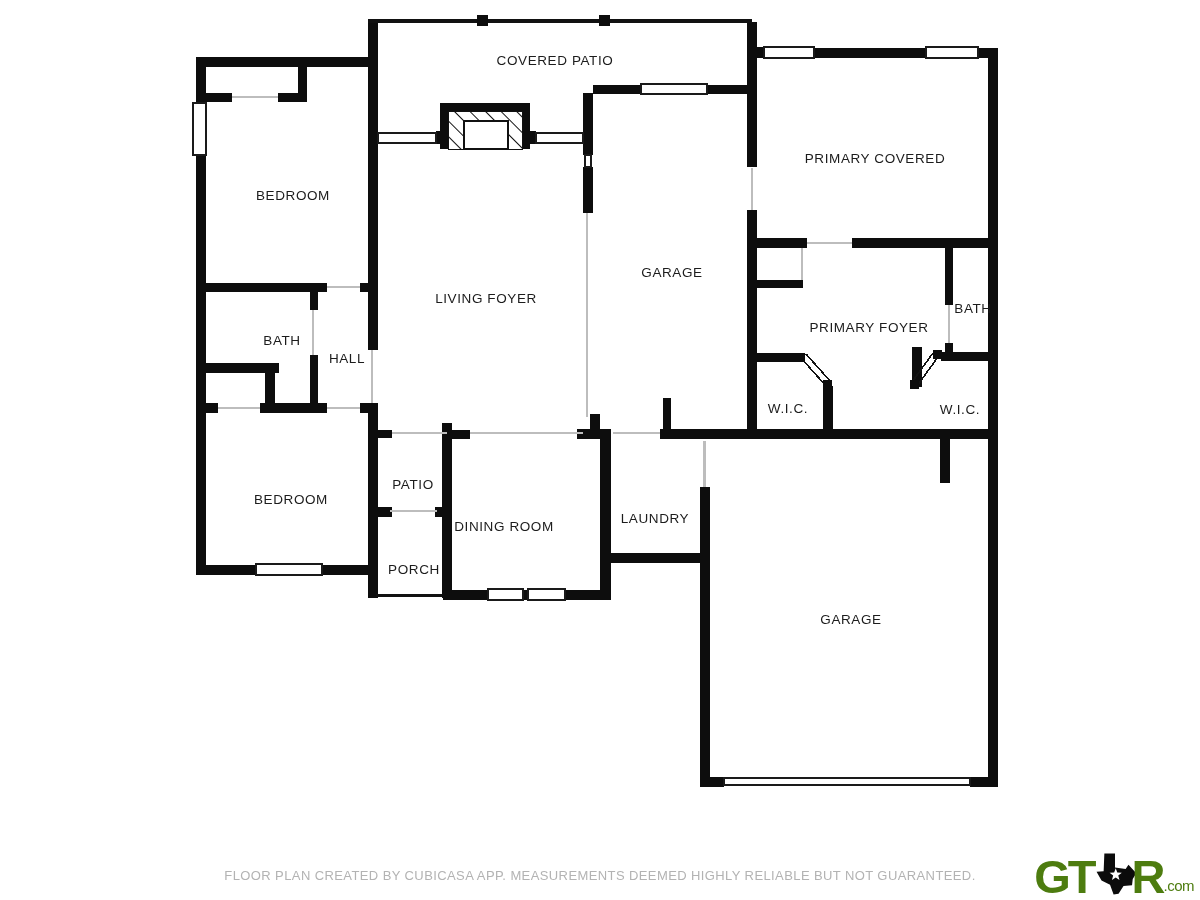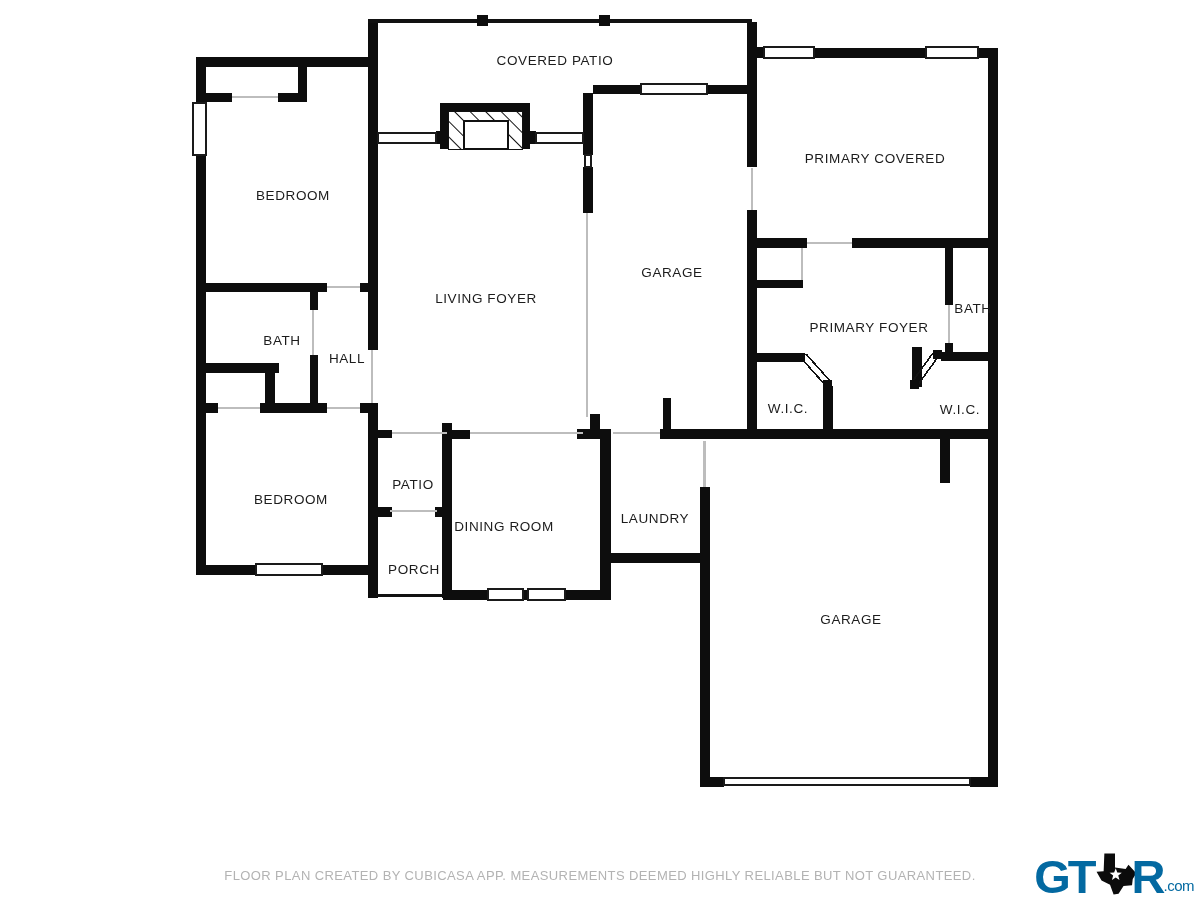--- a/index.html
+++ b/index.html
@@ -18,21 +18,21 @@
   .room-label{
     position:absolute;transform:translate(-50%,-50%);
     font-size:13.5px;letter-spacing:.6px;color:#1c1c1c;white-space:nowrap;
   }
   .disclaimer{
     position:absolute;left:0;top:861px;width:1200px;text-align:center;
     font-size:13px;letter-spacing:.4px;color:#b3b3b3;white-space:nowrap;margin-top:7px;
   }
   .logo{
     position:absolute;right:6px;bottom:4px;display:flex;align-items:flex-end;
-    color:#0369a1;
+    color:#4d7c0f;
   }
   .logo .big{
     font-size:47px;font-weight:900;letter-spacing:-3px;line-height:38px;
   }
   .logo .texas{margin:0 -5px 0 -1px;display:block;}
   .logo .tld{
     font-size:15px;font-weight:400;letter-spacing:-.5px;line-height:21px;margin-left:1px;
   }
 </style>
 </head>

